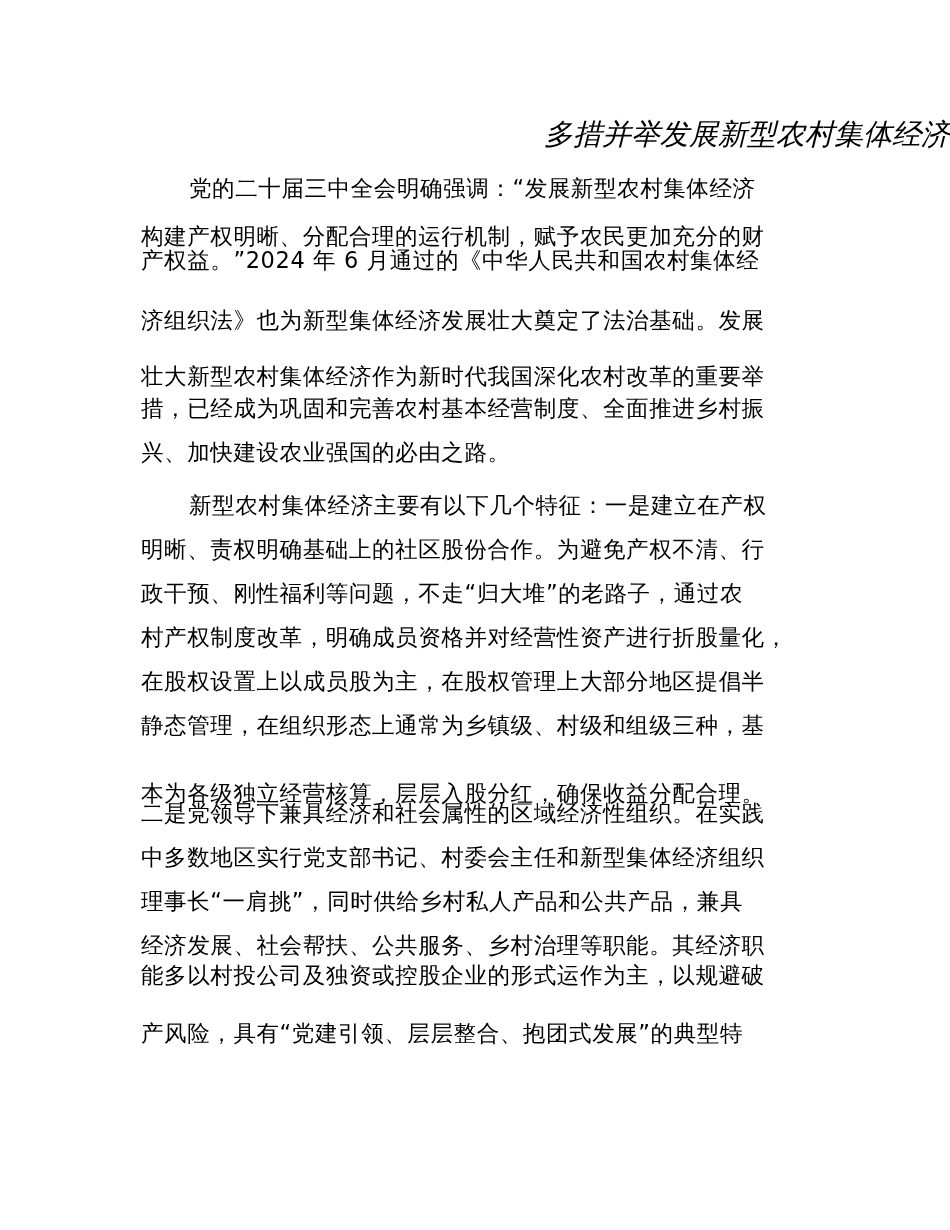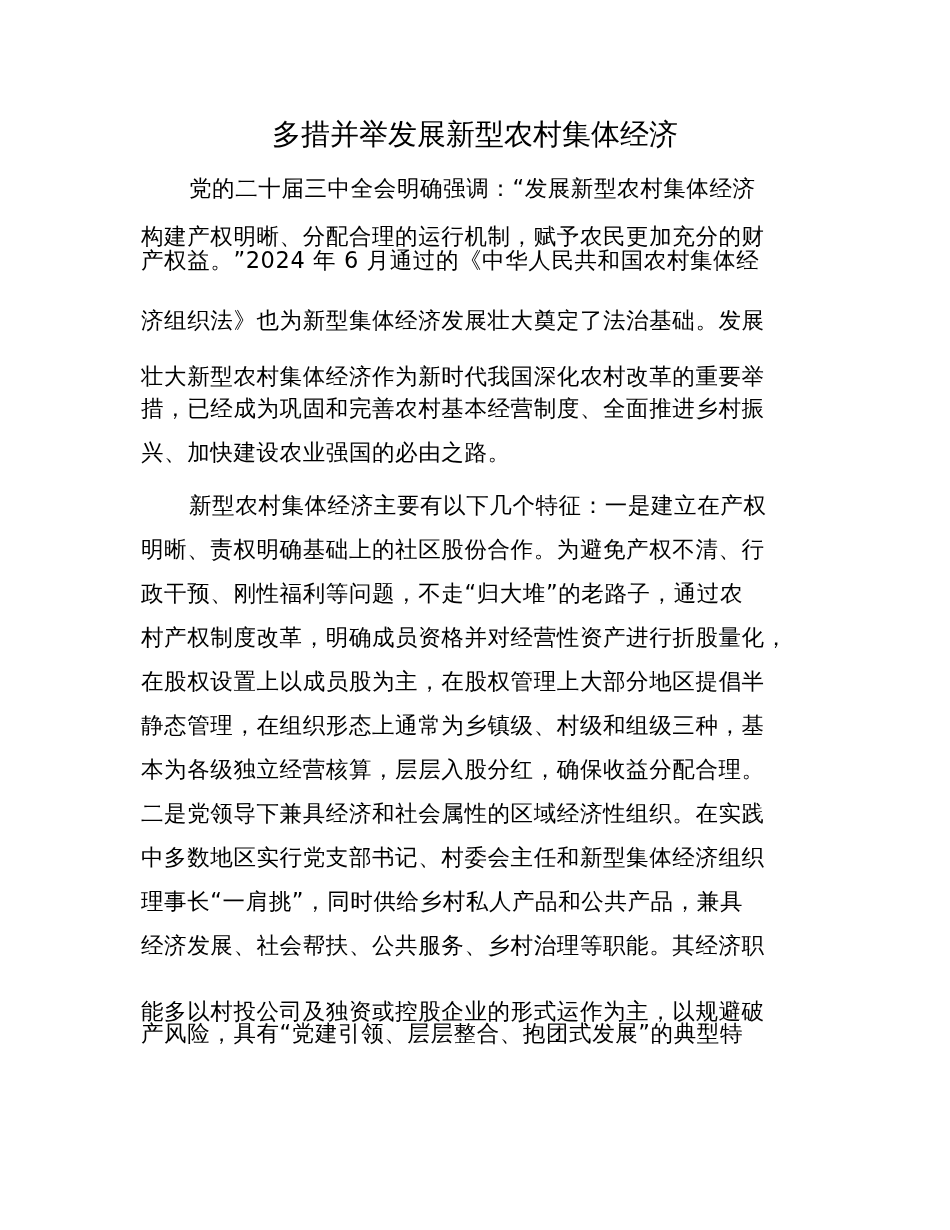--- a/index.html
+++ b/index.html
@@ -1,20 +1,20 @@
 <!DOCTYPE html>
 <html><head>
 <meta charset="utf-8">
 <style>
   html, body { margin: 0; padding: 0; background: #ffffff; }
   body { width: 950px; height: 1230px; position: relative; overflow: hidden;
          font-family: "DejaVu Sans", "Liberation Sans", sans-serif; color: #000; }
   .page { position: absolute; left: 0; top: 0; width: 950px; height: 1230px; background: #fff; }
-  .title { position: absolute; left: 0; width: 950px; top: 112px; text-align: center;
-           font-size: 29px; line-height: 44px; white-space: nowrap; letter-spacing: 0px; }
+  .title { position: absolute; left: 0; width: 950px; top: 112px; text-align: right;
+           font-size: 29px; line-height: 44px; white-space: nowrap; letter-spacing: 0px; font-style: italic; }
   .line { position: absolute; left: 141px; font-size: 22.5px; line-height: 32px;
           white-space: nowrap; letter-spacing: 0.6px; }
   .indent { left: 189px; text-align: right; }
 </style>
 </head>
 <body>
 
 <div class="page">
   <div class="title">多措并举发展新型农村集体经济</div>
 
@@ -28,21 +28,21 @@
     <div class="line" style="top:436px">兴、加快建设农业强国的必由之路。</div>
   </div>
 
   <div>
     <div class="line indent" style="top:489px">新型农村集体经济主要有以下几个特征：一是建立在产权</div>
     <div class="line" style="top:533px">明晰、责权明确基础上的社区股份合作。为避免产权不清、行</div>
     <div class="line" style="top:577px">政干预、刚性福利等问题，不走“归大堆”的老路子，通过农</div>
     <div class="line" style="top:621px">村产权制度改革，明确成员资格并对经营性资产进行折股量化，</div>
     <div class="line" style="top:665px">在股权设置上以成员股为主，在股权管理上大部分地区提倡半</div>
     <div class="line" style="top:709px">静态管理，在组织形态上通常为乡镇级、村级和组级三种，基</div>
-    <div class="line" style="top:753px">本为各级独立经营核算，层层入股分红，确保收益分配合理。</div>
+    <div class="line" style="top:777px">本为各级独立经营核算，层层入股分红，确保收益分配合理。</div>
     <div class="line" style="top:797px">二是党领导下兼具经济和社会属性的区域经济性组织。在实践</div>
     <div class="line" style="top:841px">中多数地区实行党支部书记、村委会主任和新型集体经济组织</div>
     <div class="line" style="top:885px">理事长“一肩挑”，同时供给乡村私人产品和公共产品，兼具</div>
     <div class="line" style="top:929px">经济发展、社会帮扶、公共服务、乡村治理等职能。其经济职</div>
-    <div class="line" style="top:995px">能多以村投公司及独资或控股企业的形式运作为主，以规避破</div>
+    <div class="line" style="top:959px">能多以村投公司及独资或控股企业的形式运作为主，以规避破</div>
     <div class="line" style="top:1017px">产风险，具有“党建引领、层层整合、抱团式发展”的典型特</div>
   </div>
 </div>
 
 </body></html>

